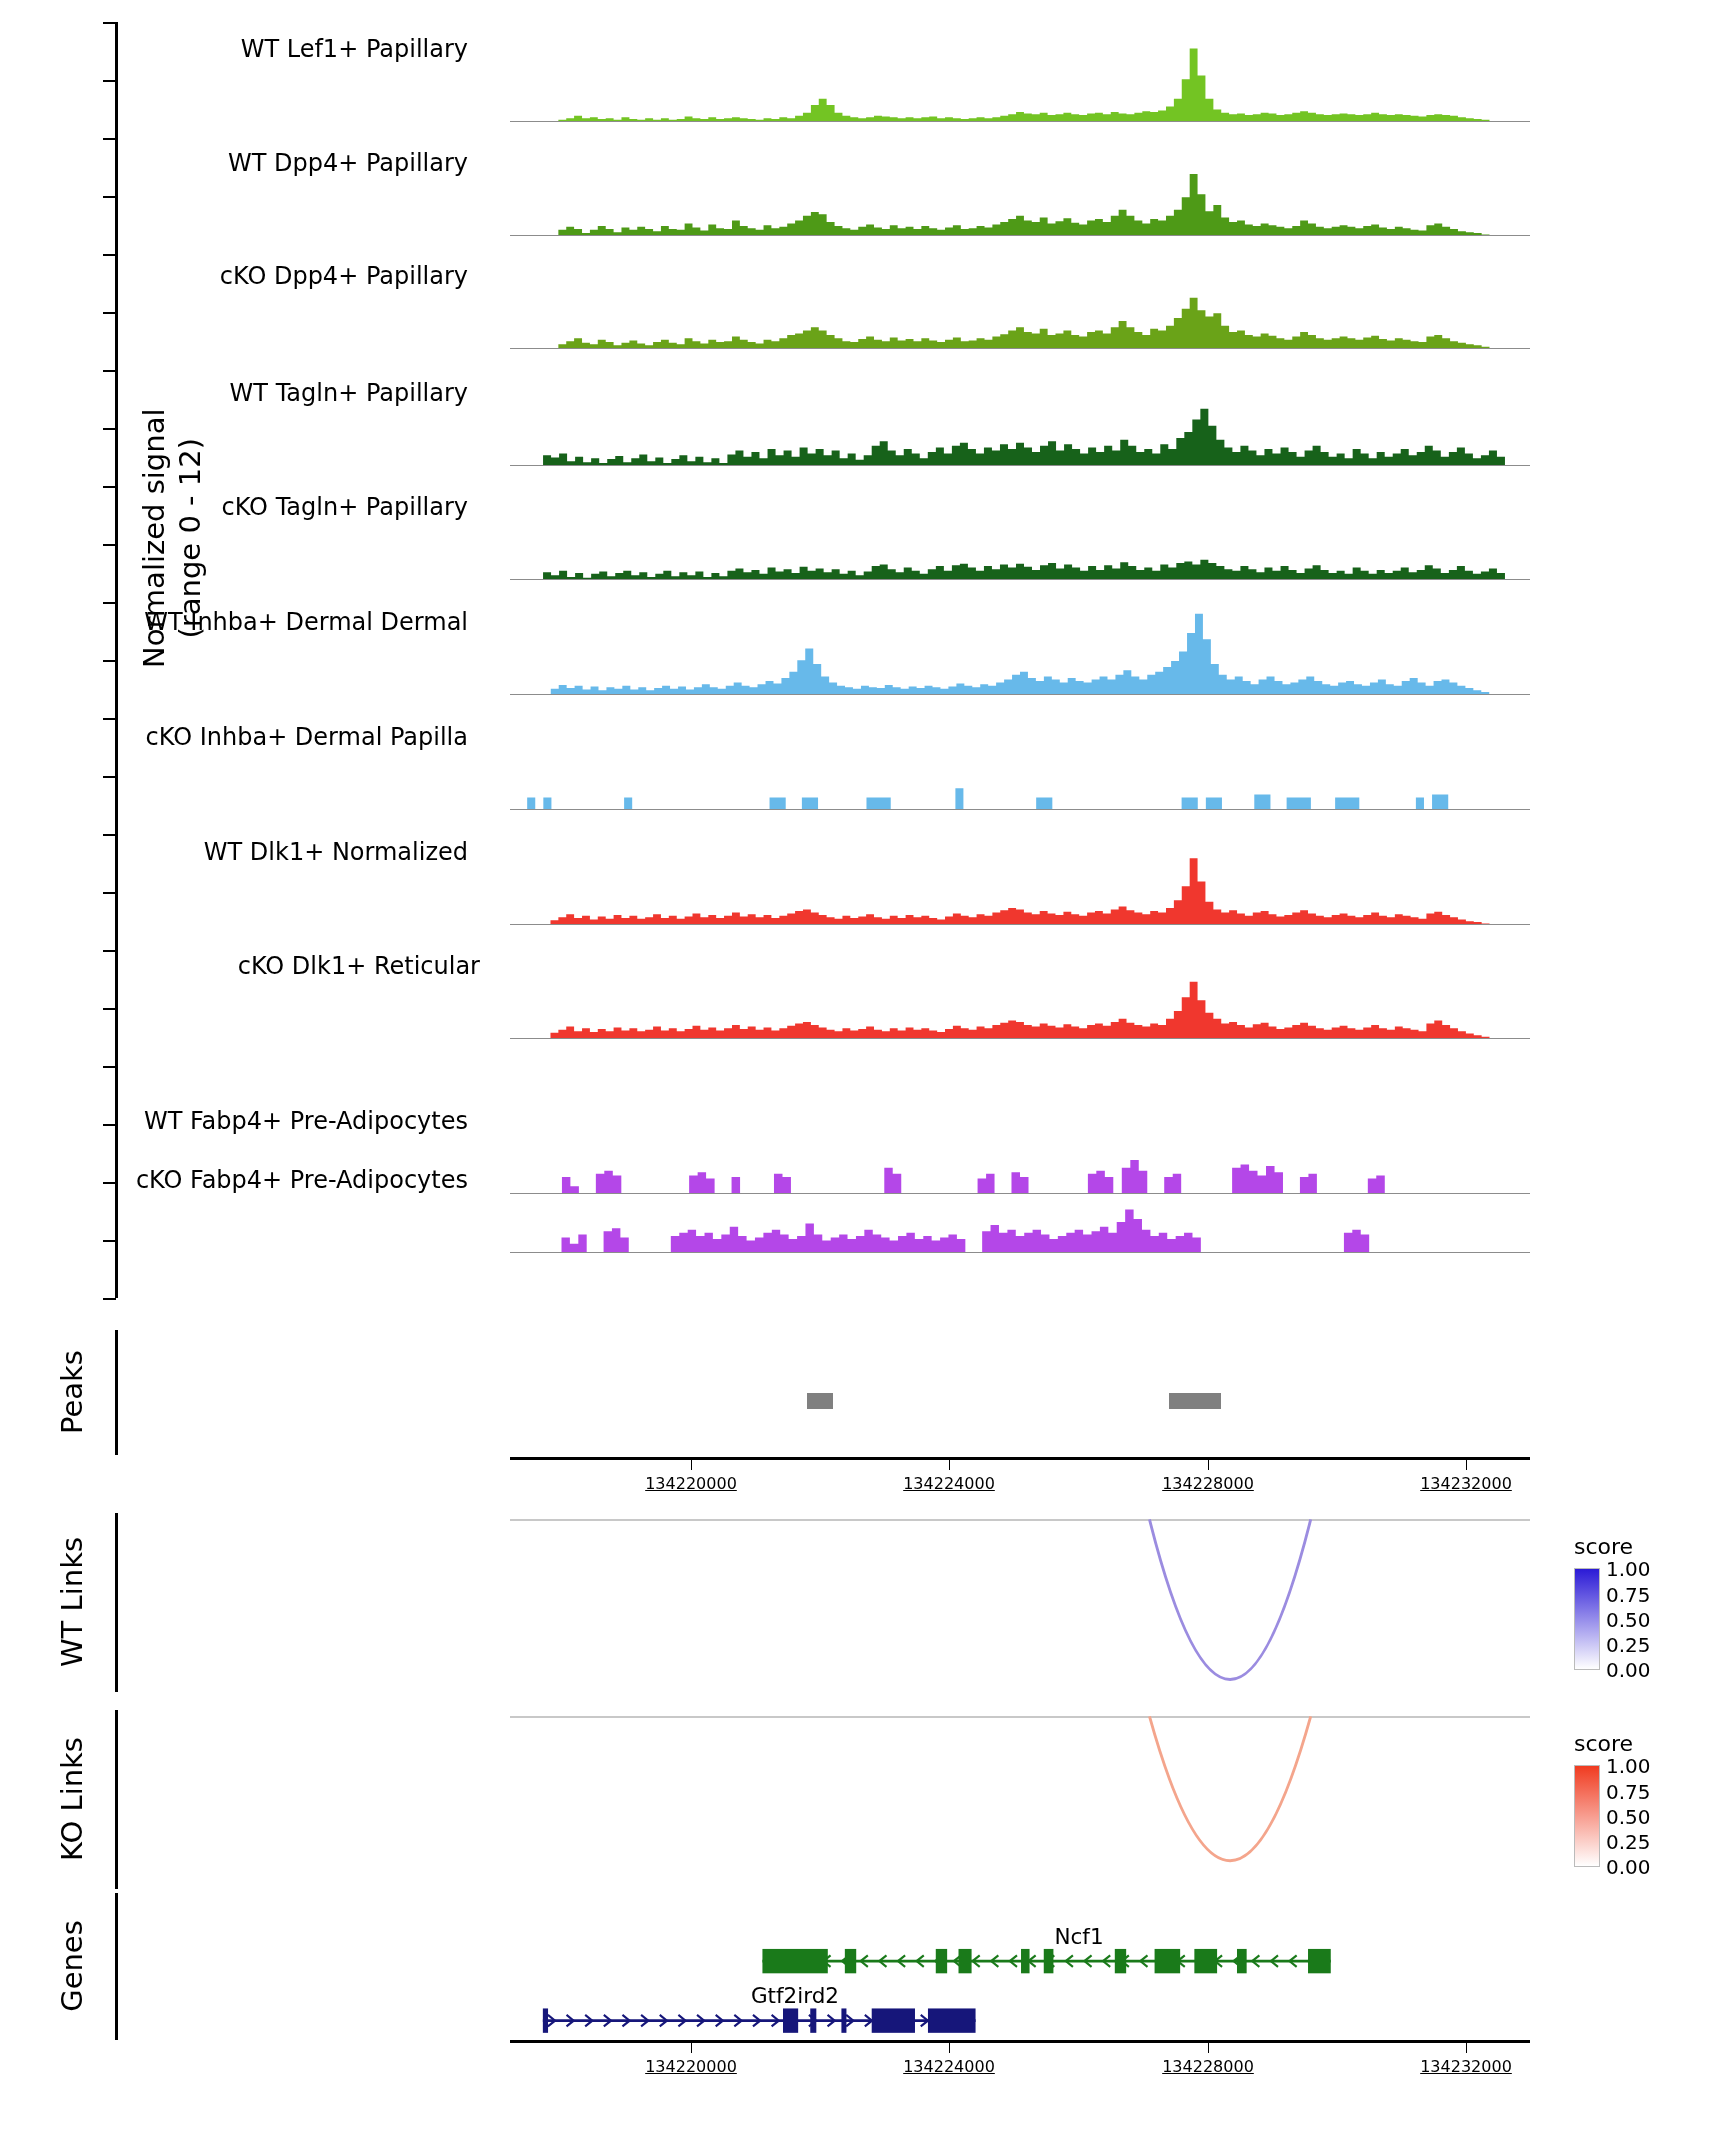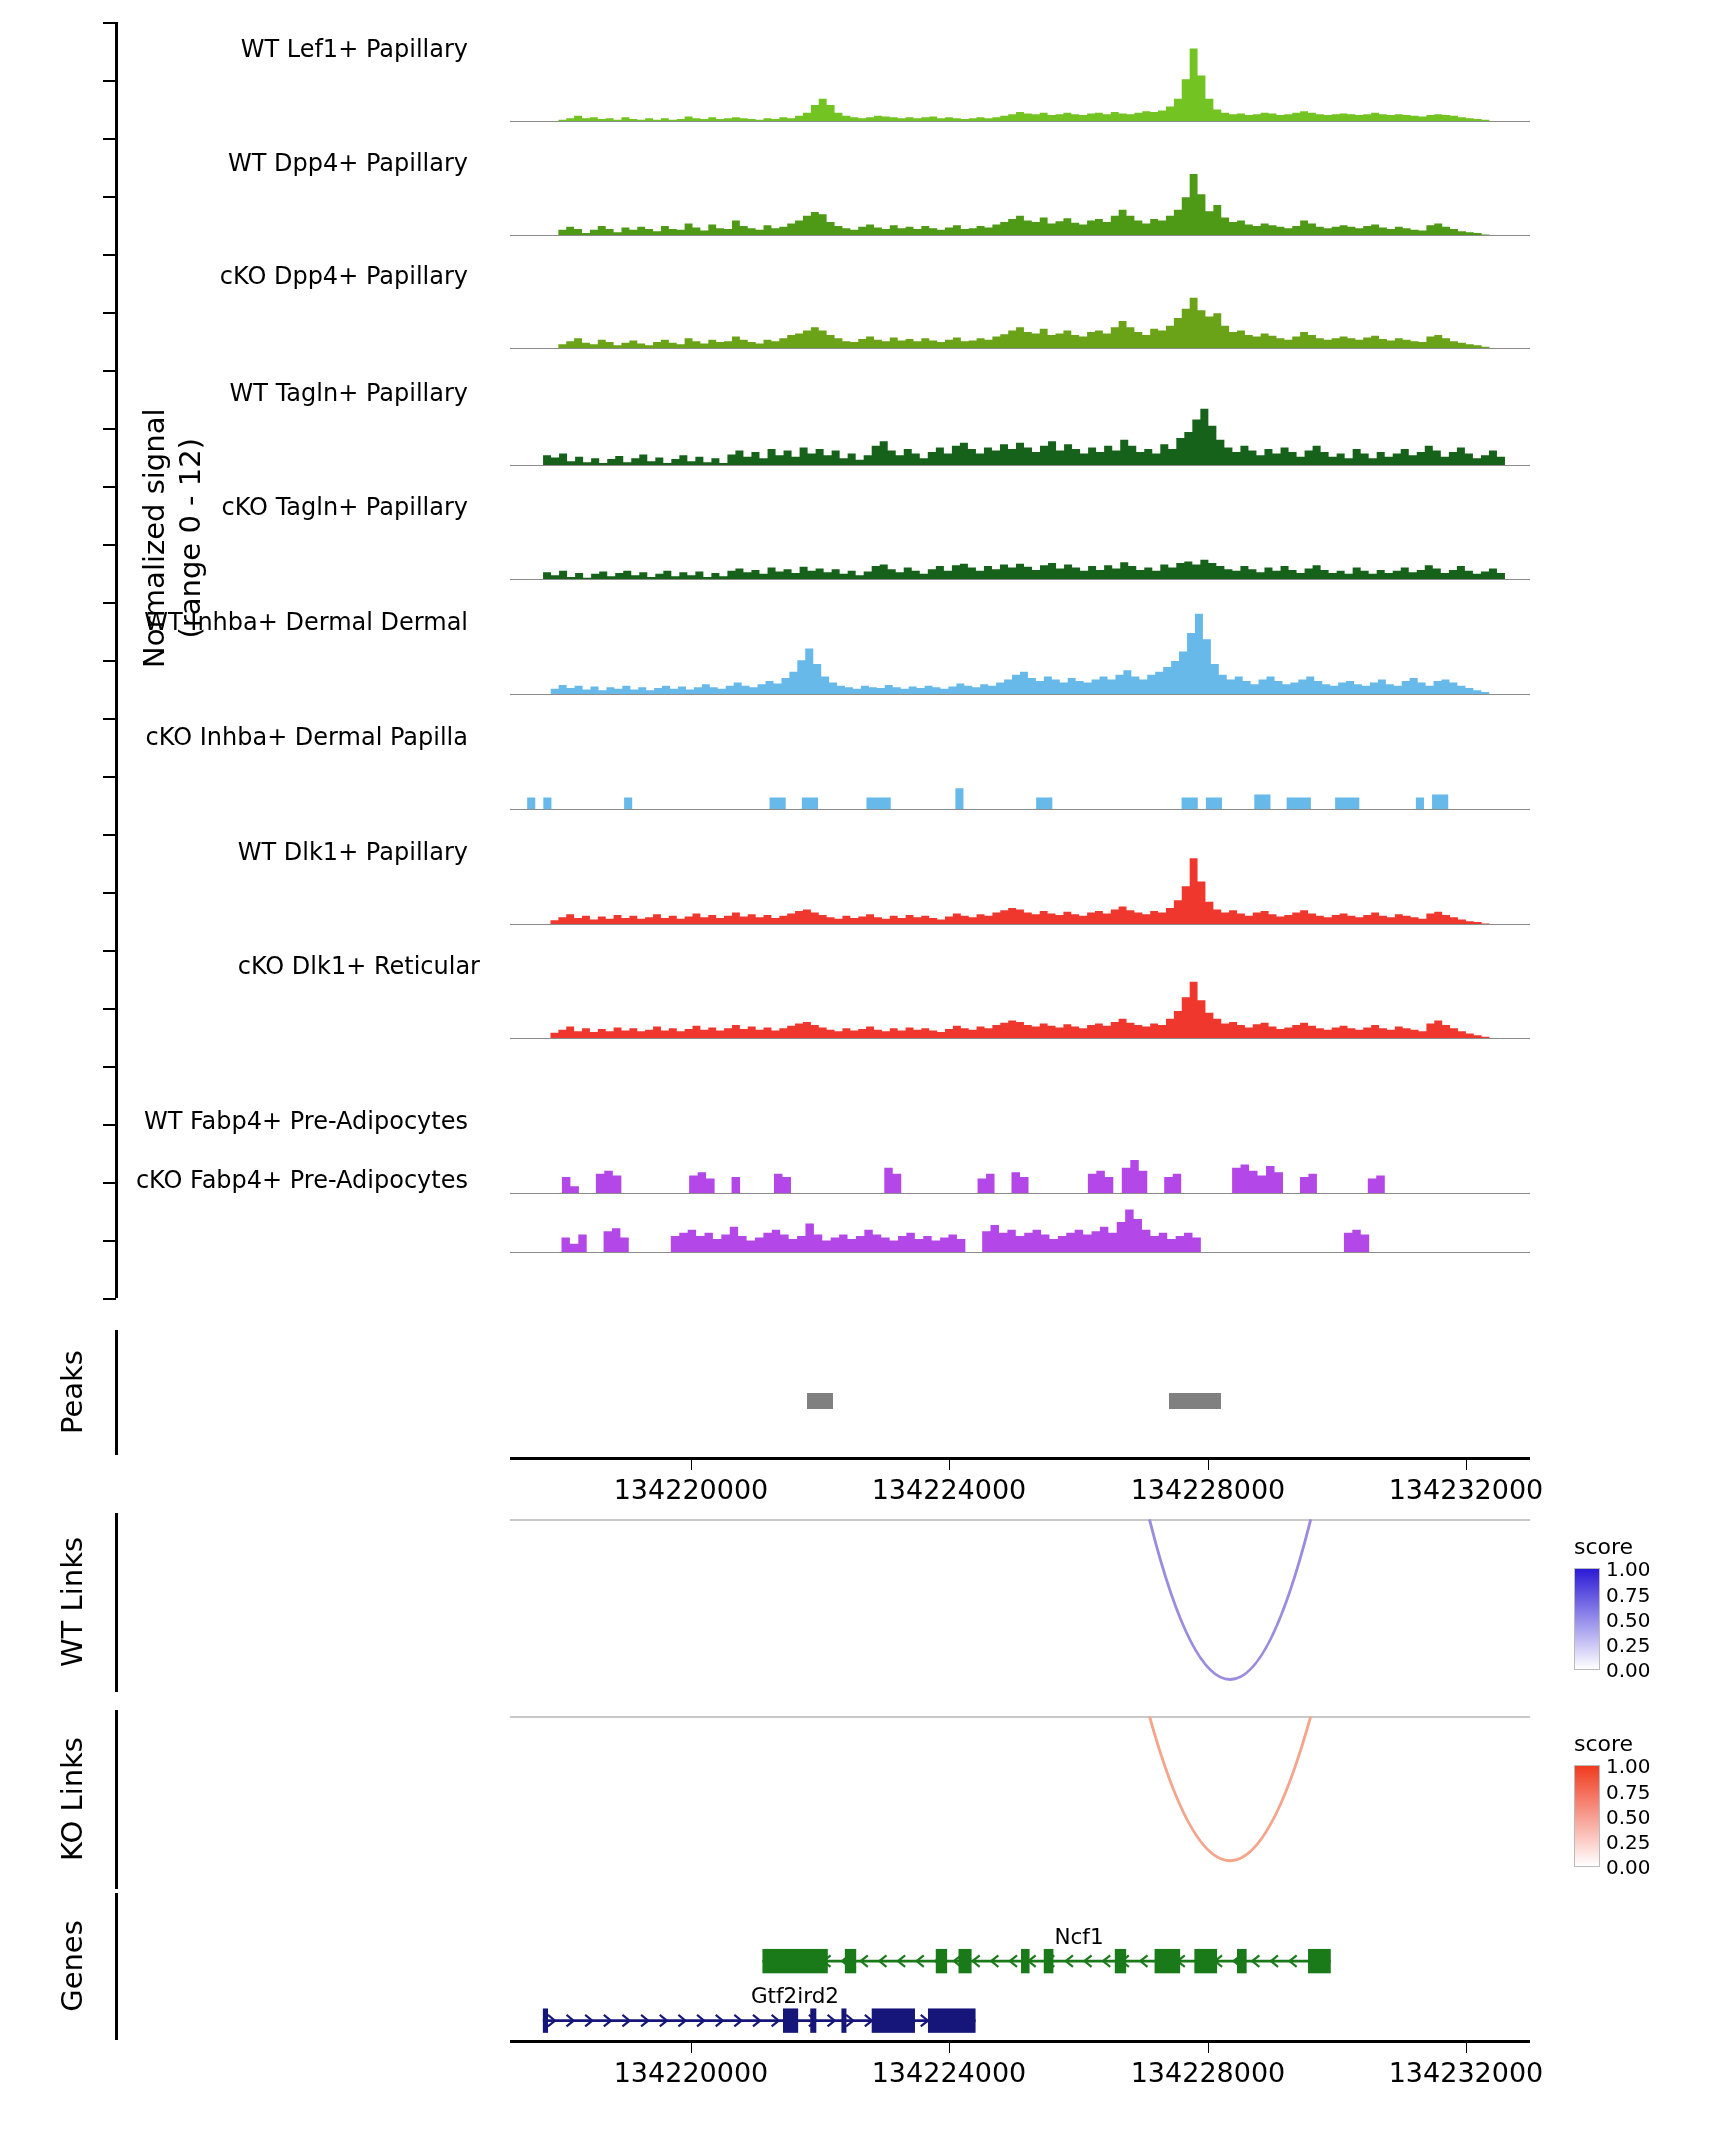--- a/index.html
+++ b/index.html
@@ -91,24 +91,25 @@
   }
 
   
   .tick-mark {
     position: absolute;
     width: 1.4px;
     background: #000;
   }
   .tick-label {
     position: absolute;
-    font-size: 27px;
+    font-size: 16px;
     text-align: center;
     transform: translateX(-50%);
     color: #000;
+    text-decoration: underline;
   }
   .axis-line-h {
     position: absolute;
     height: 2.9px;
     background: #000;
   }
 
   
   .links-top-rule {
     position: absolute;
@@ -208,21 +209,21 @@
             <path d="M 0 130 L 0.0 130.0 L 11.1 130.0 L 11.1 130.0 L 22.2 130.0 L 22.2 130.0 L 33.4 130.0 L 33.4 130.0 L 44.5 130.0 L 44.5 130.0 L 55.6 130.0 L 55.6 121.3 L 66.7 121.3 L 66.7 115.9 L 77.8 115.9 L 77.8 120.3 L 88.9 120.3 L 88.9 117.0 L 100.1 117.0 L 100.1 122.4 L 111.2 122.4 L 111.2 118.1 L 122.3 118.1 L 122.3 123.5 L 133.4 123.5 L 133.4 119.2 L 144.5 119.2 L 144.5 121.3 L 155.6 121.3 L 155.6 117.0 L 166.8 117.0 L 166.8 122.4 L 177.9 122.4 L 177.9 119.2 L 189.0 119.2 L 189.0 123.5 L 200.1 123.5 L 200.1 120.3 L 211.2 120.3 L 211.2 117.0 L 222.3 117.0 L 222.3 121.3 L 233.5 121.3 L 233.5 118.1 L 244.6 118.1 L 244.6 122.4 L 255.7 122.4 L 255.7 119.2 L 266.8 119.2 L 266.8 114.8 L 277.9 114.8 L 277.9 119.2 L 289.0 119.2 L 289.0 121.3 L 300.2 121.3 L 300.2 117.0 L 311.3 117.0 L 311.3 112.7 L 322.4 112.7 L 322.4 117.0 L 333.5 117.0 L 333.5 119.2 L 344.6 119.2 L 344.6 114.8 L 355.8 114.8 L 355.8 110.5 L 366.9 110.5 L 366.9 113.8 L 378.0 113.8 L 378.0 106.2 L 389.1 106.2 L 389.1 97.5 L 400.2 97.5 L 400.2 81.3 L 411.3 81.3 L 411.3 65.0 L 422.5 65.0 L 422.5 86.7 L 433.6 86.7 L 433.6 104.0 L 444.7 104.0 L 444.7 112.7 L 455.8 112.7 L 455.8 117.0 L 466.9 117.0 L 466.9 119.2 L 478.0 119.2 L 478.0 121.3 L 489.2 121.3 L 489.2 117.0 L 500.3 117.0 L 500.3 119.2 L 511.4 119.2 L 511.4 120.3 L 522.5 120.3 L 522.5 115.9 L 533.6 115.9 L 533.6 119.2 L 544.7 119.2 L 544.7 121.3 L 555.9 121.3 L 555.9 118.1 L 567.0 118.1 L 567.0 120.3 L 578.1 120.3 L 578.1 117.0 L 589.2 117.0 L 589.2 119.2 L 600.3 119.2 L 600.3 121.3 L 611.4 121.3 L 611.4 118.1 L 622.6 118.1 L 622.6 113.8 L 633.7 113.8 L 633.7 117.0 L 644.8 117.0 L 644.8 119.2 L 655.9 119.2 L 655.9 114.8 L 667.0 114.8 L 667.0 117.0 L 678.1 117.0 L 678.1 112.7 L 689.3 112.7 L 689.3 108.3 L 700.4 108.3 L 700.4 101.8 L 711.5 101.8 L 711.5 97.5 L 722.6 97.5 L 722.6 106.2 L 733.7 106.2 L 733.7 110.5 L 744.9 110.5 L 744.9 104.0 L 756.0 104.0 L 756.0 108.3 L 767.1 108.3 L 767.1 112.7 L 778.2 112.7 L 778.2 106.2 L 789.3 106.2 L 789.3 110.5 L 800.4 110.5 L 800.4 112.7 L 811.6 112.7 L 811.6 108.3 L 822.7 108.3 L 822.7 104.0 L 833.8 104.0 L 833.8 108.3 L 844.9 108.3 L 844.9 101.8 L 856.0 101.8 L 856.0 95.3 L 867.1 95.3 L 867.1 104.0 L 878.3 104.0 L 878.3 108.3 L 889.4 108.3 L 889.4 101.8 L 900.5 101.8 L 900.5 97.5 L 911.6 97.5 L 911.6 91.0 L 922.7 91.0 L 922.7 82.3 L 933.8 82.3 L 933.8 69.3 L 945.0 69.3 L 945.0 43.3 L 956.1 43.3 L 956.1 16.3 L 967.2 16.3 L 967.2 52.0 L 978.3 52.0 L 978.3 86.7 L 989.4 86.7 L 989.4 101.8 L 1000.5 101.8 L 1000.5 108.3 L 1011.7 108.3 L 1011.7 104.0 L 1022.8 104.0 L 1022.8 110.5 L 1033.9 110.5 L 1033.9 114.8 L 1045.0 114.8 L 1045.0 108.3 L 1056.1 108.3 L 1056.1 104.0 L 1067.3 104.0 L 1067.3 110.5 L 1078.4 110.5 L 1078.4 114.8 L 1089.5 114.8 L 1089.5 112.7 L 1100.6 112.7 L 1100.6 108.3 L 1111.7 108.3 L 1111.7 104.0 L 1122.8 104.0 L 1122.8 110.5 L 1134.0 110.5 L 1134.0 114.8 L 1145.1 114.8 L 1145.1 117.0 L 1156.2 117.0 L 1156.2 112.7 L 1167.3 112.7 L 1167.3 110.5 L 1178.4 110.5 L 1178.4 114.8 L 1189.5 114.8 L 1189.5 117.0 L 1200.7 117.0 L 1200.7 112.7 L 1211.8 112.7 L 1211.8 108.3 L 1222.9 108.3 L 1222.9 114.8 L 1234.0 114.8 L 1234.0 117.0 L 1245.1 117.0 L 1245.1 110.5 L 1256.2 110.5 L 1256.2 106.2 L 1267.4 106.2 L 1267.4 112.7 L 1278.5 112.7 L 1278.5 117.0 L 1289.6 117.0 L 1289.6 110.5 L 1300.7 110.5 L 1300.7 108.3 L 1311.8 108.3 L 1311.8 112.7 L 1322.9 112.7 L 1322.9 117.0 L 1334.1 117.0 L 1334.1 120.3 L 1345.2 120.3 L 1345.2 123.5 L 1356.3 123.5 L 1356.3 125.7 L 1367.4 125.7 L 1367.4 130.0 L 1378.5 130.0 L 1378.5 130.0 L 1389.6 130.0 L 1389.6 130.0 L 1400.8 130.0 L 1400.8 130.0 L 1411.9 130.0 L 1411.9 130.0 L 1423.0 130.0 L 1423 130 Z" fill="#67b9ea" stroke="none"></path>
           </svg><div class="track-baseline"></div></div>
       </div>
       <div class="track-row" style="top: 717px; height: 93px;">
         <div class="track-label" style="right: 1253px; top: 5.7px;">cKO Inhba+ Dermal Papilla</div>
         <div class="track-plot" style="left: 510px; top: 0px; width: 1020px; height: 93px;"><svg width="1020" height="93" viewBox="0 0 1423 130">
             <path d="M 0 130 L 0.0 130.0 L 11.3 130.0 L 11.3 130.0 L 22.6 130.0 L 22.6 112.7 L 33.9 112.7 L 33.9 130.0 L 45.2 130.0 L 45.2 112.7 L 56.5 112.7 L 56.5 130.0 L 67.8 130.0 L 67.8 130.0 L 79.1 130.0 L 79.1 130.0 L 90.3 130.0 L 90.3 130.0 L 101.6 130.0 L 101.6 130.0 L 112.9 130.0 L 112.9 130.0 L 124.2 130.0 L 124.2 130.0 L 135.5 130.0 L 135.5 130.0 L 146.8 130.0 L 146.8 130.0 L 158.1 130.0 L 158.1 112.7 L 169.4 112.7 L 169.4 130.0 L 180.7 130.0 L 180.7 130.0 L 192.0 130.0 L 192.0 130.0 L 203.3 130.0 L 203.3 130.0 L 214.6 130.0 L 214.6 130.0 L 225.9 130.0 L 225.9 130.0 L 237.2 130.0 L 237.2 130.0 L 248.5 130.0 L 248.5 130.0 L 259.8 130.0 L 259.8 130.0 L 271.0 130.0 L 271.0 130.0 L 282.3 130.0 L 282.3 130.0 L 293.6 130.0 L 293.6 130.0 L 304.9 130.0 L 304.9 130.0 L 316.2 130.0 L 316.2 130.0 L 327.5 130.0 L 327.5 130.0 L 338.8 130.0 L 338.8 130.0 L 350.1 130.0 L 350.1 130.0 L 361.4 130.0 L 361.4 112.7 L 372.7 112.7 L 372.7 112.7 L 384.0 112.7 L 384.0 130.0 L 395.3 130.0 L 395.3 130.0 L 406.6 130.0 L 406.6 112.7 L 417.9 112.7 L 417.9 112.7 L 429.2 112.7 L 429.2 130.0 L 440.5 130.0 L 440.5 130.0 L 451.7 130.0 L 451.7 130.0 L 463.0 130.0 L 463.0 130.0 L 474.3 130.0 L 474.3 130.0 L 485.6 130.0 L 485.6 130.0 L 496.9 130.0 L 496.9 112.7 L 508.2 112.7 L 508.2 112.7 L 519.5 112.7 L 519.5 112.7 L 530.8 112.7 L 530.8 130.0 L 542.1 130.0 L 542.1 130.0 L 553.4 130.0 L 553.4 130.0 L 564.7 130.0 L 564.7 130.0 L 576.0 130.0 L 576.0 130.0 L 587.3 130.0 L 587.3 130.0 L 598.6 130.0 L 598.6 130.0 L 609.9 130.0 L 609.9 130.0 L 621.2 130.0 L 621.2 99.7 L 632.4 99.7 L 632.4 130.0 L 643.7 130.0 L 643.7 130.0 L 655.0 130.0 L 655.0 130.0 L 666.3 130.0 L 666.3 130.0 L 677.6 130.0 L 677.6 130.0 L 688.9 130.0 L 688.9 130.0 L 700.2 130.0 L 700.2 130.0 L 711.5 130.0 L 711.5 130.0 L 722.8 130.0 L 722.8 130.0 L 734.1 130.0 L 734.1 112.7 L 745.4 112.7 L 745.4 112.7 L 756.7 112.7 L 756.7 130.0 L 768.0 130.0 L 768.0 130.0 L 779.3 130.0 L 779.3 130.0 L 790.6 130.0 L 790.6 130.0 L 801.8 130.0 L 801.8 130.0 L 813.1 130.0 L 813.1 130.0 L 824.4 130.0 L 824.4 130.0 L 835.7 130.0 L 835.7 130.0 L 847.0 130.0 L 847.0 130.0 L 858.3 130.0 L 858.3 130.0 L 869.6 130.0 L 869.6 130.0 L 880.9 130.0 L 880.9 130.0 L 892.2 130.0 L 892.2 130.0 L 903.5 130.0 L 903.5 130.0 L 914.8 130.0 L 914.8 130.0 L 926.1 130.0 L 926.1 130.0 L 937.4 130.0 L 937.4 112.7 L 948.7 112.7 L 948.7 112.7 L 960.0 112.7 L 960.0 130.0 L 971.3 130.0 L 971.3 112.7 L 982.5 112.7 L 982.5 112.7 L 993.8 112.7 L 993.8 130.0 L 1005.1 130.0 L 1005.1 130.0 L 1016.4 130.0 L 1016.4 130.0 L 1027.7 130.0 L 1027.7 130.0 L 1039.0 130.0 L 1039.0 108.3 L 1050.3 108.3 L 1050.3 108.3 L 1061.6 108.3 L 1061.6 130.0 L 1072.9 130.0 L 1072.9 130.0 L 1084.2 130.0 L 1084.2 112.7 L 1095.5 112.7 L 1095.5 112.7 L 1106.8 112.7 L 1106.8 112.7 L 1118.1 112.7 L 1118.1 130.0 L 1129.4 130.0 L 1129.4 130.0 L 1140.7 130.0 L 1140.7 130.0 L 1152.0 130.0 L 1152.0 112.7 L 1163.2 112.7 L 1163.2 112.7 L 1174.5 112.7 L 1174.5 112.7 L 1185.8 112.7 L 1185.8 130.0 L 1197.1 130.0 L 1197.1 130.0 L 1208.4 130.0 L 1208.4 130.0 L 1219.7 130.0 L 1219.7 130.0 L 1231.0 130.0 L 1231.0 130.0 L 1242.3 130.0 L 1242.3 130.0 L 1253.6 130.0 L 1253.6 130.0 L 1264.9 130.0 L 1264.9 112.7 L 1276.2 112.7 L 1276.2 130.0 L 1287.5 130.0 L 1287.5 108.3 L 1298.8 108.3 L 1298.8 108.3 L 1310.1 108.3 L 1310.1 130.0 L 1321.4 130.0 L 1321.4 130.0 L 1332.7 130.0 L 1332.7 130.0 L 1343.9 130.0 L 1343.9 130.0 L 1355.2 130.0 L 1355.2 130.0 L 1366.5 130.0 L 1366.5 130.0 L 1377.8 130.0 L 1377.8 130.0 L 1389.1 130.0 L 1389.1 130.0 L 1400.4 130.0 L 1400.4 130.0 L 1411.7 130.0 L 1411.7 130.0 L 1423.0 130.0 L 1423 130 Z" fill="#67b9ea" stroke="none"></path>
           </svg><div class="track-baseline"></div></div>
       </div>
       <div class="track-row" style="top: 832px; height: 93px;">
-        <div class="track-label" style="right: 1253px; top: 5.7px;">WT Dlk1+ Papillary</div>
+        <div class="track-label" style="right: 1253px; top: 5.7px;">WT Dlk1+ Normalized</div>
         <div class="track-plot" style="left: 510px; top: 0px; width: 1020px; height: 93px;"><svg width="1020" height="93" viewBox="0 0 1423 130">
             <path d="M 0 130 L 0.0 130.0 L 11.0 130.0 L 11.0 130.0 L 22.1 130.0 L 22.1 130.0 L 33.1 130.0 L 33.1 130.0 L 44.1 130.0 L 44.1 130.0 L 55.2 130.0 L 55.2 123.5 L 66.2 123.5 L 66.2 119.2 L 77.2 119.2 L 77.2 114.8 L 88.2 114.8 L 88.2 120.3 L 99.3 120.3 L 99.3 117.0 L 110.3 117.0 L 110.3 122.4 L 121.3 122.4 L 121.3 118.1 L 132.4 118.1 L 132.4 121.3 L 143.4 121.3 L 143.4 115.9 L 154.4 115.9 L 154.4 120.3 L 165.5 120.3 L 165.5 117.0 L 176.5 117.0 L 176.5 121.3 L 187.5 121.3 L 187.5 119.2 L 198.6 119.2 L 198.6 114.8 L 209.6 114.8 L 209.6 120.3 L 220.6 120.3 L 220.6 117.0 L 231.7 117.0 L 231.7 121.3 L 242.7 121.3 L 242.7 118.1 L 253.7 118.1 L 253.7 113.8 L 264.7 113.8 L 264.7 119.2 L 275.8 119.2 L 275.8 115.9 L 286.8 115.9 L 286.8 120.3 L 297.8 120.3 L 297.8 117.0 L 308.9 117.0 L 308.9 112.7 L 319.9 112.7 L 319.9 118.1 L 330.9 118.1 L 330.9 114.8 L 342.0 114.8 L 342.0 119.2 L 353.0 119.2 L 353.0 115.9 L 364.0 115.9 L 364.0 120.3 L 375.1 120.3 L 375.1 117.0 L 386.1 117.0 L 386.1 113.8 L 397.1 113.8 L 397.1 110.5 L 408.1 110.5 L 408.1 108.3 L 419.2 108.3 L 419.2 112.7 L 430.2 112.7 L 430.2 115.9 L 441.2 115.9 L 441.2 119.2 L 452.3 119.2 L 452.3 121.3 L 463.3 121.3 L 463.3 117.0 L 474.3 117.0 L 474.3 120.3 L 485.4 120.3 L 485.4 118.1 L 496.4 118.1 L 496.4 114.8 L 507.4 114.8 L 507.4 119.2 L 518.5 119.2 L 518.5 121.3 L 529.5 121.3 L 529.5 117.0 L 540.5 117.0 L 540.5 120.3 L 551.6 120.3 L 551.6 115.9 L 562.6 115.9 L 562.6 119.2 L 573.6 119.2 L 573.6 117.0 L 584.6 117.0 L 584.6 120.3 L 595.7 120.3 L 595.7 122.4 L 606.7 122.4 L 606.7 118.1 L 617.7 118.1 L 617.7 113.8 L 628.8 113.8 L 628.8 117.0 L 639.8 117.0 L 639.8 119.2 L 650.8 119.2 L 650.8 114.8 L 661.9 114.8 L 661.9 117.0 L 672.9 117.0 L 672.9 112.7 L 683.9 112.7 L 683.9 109.4 L 695.0 109.4 L 695.0 106.2 L 706.0 106.2 L 706.0 108.3 L 717.0 108.3 L 717.0 112.7 L 728.0 112.7 L 728.0 114.8 L 739.1 114.8 L 739.1 110.5 L 750.1 110.5 L 750.1 113.8 L 761.1 113.8 L 761.1 115.9 L 772.2 115.9 L 772.2 111.6 L 783.2 111.6 L 783.2 114.8 L 794.2 114.8 L 794.2 117.0 L 805.3 117.0 L 805.3 112.7 L 816.3 112.7 L 816.3 110.5 L 827.3 110.5 L 827.3 113.8 L 838.4 113.8 L 838.4 108.3 L 849.4 108.3 L 849.4 104.0 L 860.4 104.0 L 860.4 109.4 L 871.4 109.4 L 871.4 112.7 L 882.5 112.7 L 882.5 114.8 L 893.5 114.8 L 893.5 110.5 L 904.5 110.5 L 904.5 112.7 L 915.6 112.7 L 915.6 106.2 L 926.6 106.2 L 926.6 95.3 L 937.6 95.3 L 937.6 75.8 L 948.7 75.8 L 948.7 36.8 L 959.7 36.8 L 959.7 69.3 L 970.7 69.3 L 970.7 97.5 L 981.8 97.5 L 981.8 108.3 L 992.8 108.3 L 992.8 112.7 L 1003.8 112.7 L 1003.8 109.4 L 1014.9 109.4 L 1014.9 113.8 L 1025.9 113.8 L 1025.9 117.0 L 1036.9 117.0 L 1036.9 112.7 L 1047.9 112.7 L 1047.9 110.5 L 1059.0 110.5 L 1059.0 114.8 L 1070.0 114.8 L 1070.0 118.1 L 1081.0 118.1 L 1081.0 115.9 L 1092.1 115.9 L 1092.1 112.7 L 1103.1 112.7 L 1103.1 109.4 L 1114.1 109.4 L 1114.1 113.8 L 1125.2 113.8 L 1125.2 117.0 L 1136.2 117.0 L 1136.2 119.2 L 1147.2 119.2 L 1147.2 115.9 L 1158.3 115.9 L 1158.3 113.8 L 1169.3 113.8 L 1169.3 117.0 L 1180.3 117.0 L 1180.3 119.2 L 1191.3 119.2 L 1191.3 115.9 L 1202.4 115.9 L 1202.4 112.7 L 1213.4 112.7 L 1213.4 117.0 L 1224.4 117.0 L 1224.4 119.2 L 1235.5 119.2 L 1235.5 114.8 L 1246.5 114.8 L 1246.5 117.0 L 1257.5 117.0 L 1257.5 119.2 L 1268.6 119.2 L 1268.6 121.3 L 1279.6 121.3 L 1279.6 113.8 L 1290.6 113.8 L 1290.6 111.6 L 1301.7 111.6 L 1301.7 115.9 L 1312.7 115.9 L 1312.7 119.2 L 1323.7 119.2 L 1323.7 122.4 L 1334.8 122.4 L 1334.8 124.6 L 1345.8 124.6 L 1345.8 125.7 L 1356.8 125.7 L 1356.8 127.8 L 1367.8 127.8 L 1367.8 130.0 L 1378.9 130.0 L 1378.9 130.0 L 1389.9 130.0 L 1389.9 130.0 L 1400.9 130.0 L 1400.9 130.0 L 1412.0 130.0 L 1412.0 130.0 L 1423.0 130.0 L 1423 130 Z" fill="#f0372e" stroke="none"></path>
           </svg><div class="track-baseline"></div></div>
       </div>
       <div class="track-row" style="top: 946px; height: 93px; padding-left: 12px;">
         <div class="track-label" style="right: 1253px; top: 5.7px;">cKO Dlk1+ Reticular</div>
         <div class="track-plot" style="left: 510px; top: 0px; width: 1020px; height: 93px;"><svg width="1020" height="93" viewBox="0 0 1423 130">
             <path d="M 0 130 L 0.0 130.0 L 11.0 130.0 L 11.0 130.0 L 22.1 130.0 L 22.1 130.0 L 33.1 130.0 L 33.1 130.0 L 44.1 130.0 L 44.1 130.0 L 55.2 130.0 L 55.2 121.3 L 66.2 121.3 L 66.2 117.0 L 77.2 117.0 L 77.2 112.7 L 88.2 112.7 L 88.2 119.2 L 99.3 119.2 L 99.3 114.8 L 110.3 114.8 L 110.3 120.3 L 121.3 120.3 L 121.3 115.9 L 132.4 115.9 L 132.4 119.2 L 143.4 119.2 L 143.4 113.8 L 154.4 113.8 L 154.4 118.1 L 165.5 118.1 L 165.5 114.8 L 176.5 114.8 L 176.5 119.2 L 187.5 119.2 L 187.5 117.0 L 198.6 117.0 L 198.6 112.7 L 209.6 112.7 L 209.6 118.1 L 220.6 118.1 L 220.6 114.8 L 231.7 114.8 L 231.7 119.2 L 242.7 119.2 L 242.7 115.9 L 253.7 115.9 L 253.7 111.6 L 264.7 111.6 L 264.7 117.0 L 275.8 117.0 L 275.8 113.8 L 286.8 113.8 L 286.8 118.1 L 297.8 118.1 L 297.8 114.8 L 308.9 114.8 L 308.9 110.5 L 319.9 110.5 L 319.9 115.9 L 330.9 115.9 L 330.9 112.7 L 342.0 112.7 L 342.0 117.0 L 353.0 117.0 L 353.0 113.8 L 364.0 113.8 L 364.0 118.1 L 375.1 118.1 L 375.1 114.8 L 386.1 114.8 L 386.1 111.6 L 397.1 111.6 L 397.1 108.3 L 408.1 108.3 L 408.1 106.2 L 419.2 106.2 L 419.2 110.5 L 430.2 110.5 L 430.2 113.8 L 441.2 113.8 L 441.2 117.0 L 452.3 117.0 L 452.3 119.2 L 463.3 119.2 L 463.3 114.8 L 474.3 114.8 L 474.3 118.1 L 485.4 118.1 L 485.4 115.9 L 496.4 115.9 L 496.4 112.7 L 507.4 112.7 L 507.4 117.0 L 518.5 117.0 L 518.5 119.2 L 529.5 119.2 L 529.5 114.8 L 540.5 114.8 L 540.5 118.1 L 551.6 118.1 L 551.6 113.8 L 562.6 113.8 L 562.6 117.0 L 573.6 117.0 L 573.6 114.8 L 584.6 114.8 L 584.6 118.1 L 595.7 118.1 L 595.7 120.3 L 606.7 120.3 L 606.7 115.9 L 617.7 115.9 L 617.7 111.6 L 628.8 111.6 L 628.8 114.8 L 639.8 114.8 L 639.8 117.0 L 650.8 117.0 L 650.8 112.7 L 661.9 112.7 L 661.9 114.8 L 672.9 114.8 L 672.9 110.5 L 683.9 110.5 L 683.9 107.3 L 695.0 107.3 L 695.0 104.0 L 706.0 104.0 L 706.0 106.2 L 717.0 106.2 L 717.0 110.5 L 728.0 110.5 L 728.0 112.7 L 739.1 112.7 L 739.1 108.3 L 750.1 108.3 L 750.1 111.6 L 761.1 111.6 L 761.1 113.8 L 772.2 113.8 L 772.2 109.4 L 783.2 109.4 L 783.2 112.7 L 794.2 112.7 L 794.2 114.8 L 805.3 114.8 L 805.3 110.5 L 816.3 110.5 L 816.3 108.3 L 827.3 108.3 L 827.3 111.6 L 838.4 111.6 L 838.4 106.2 L 849.4 106.2 L 849.4 101.8 L 860.4 101.8 L 860.4 107.3 L 871.4 107.3 L 871.4 110.5 L 882.5 110.5 L 882.5 112.7 L 893.5 112.7 L 893.5 108.3 L 904.5 108.3 L 904.5 110.5 L 915.6 110.5 L 915.6 101.8 L 926.6 101.8 L 926.6 91.0 L 937.6 91.0 L 937.6 71.5 L 948.7 71.5 L 948.7 49.8 L 959.7 49.8 L 959.7 75.8 L 970.7 75.8 L 970.7 93.2 L 981.8 93.2 L 981.8 101.8 L 992.8 101.8 L 992.8 108.3 L 1003.8 108.3 L 1003.8 106.2 L 1014.9 106.2 L 1014.9 110.5 L 1025.9 110.5 L 1025.9 113.8 L 1036.9 113.8 L 1036.9 109.4 L 1047.9 109.4 L 1047.9 107.3 L 1059.0 107.3 L 1059.0 112.7 L 1070.0 112.7 L 1070.0 115.9 L 1081.0 115.9 L 1081.0 113.8 L 1092.1 113.8 L 1092.1 110.5 L 1103.1 110.5 L 1103.1 107.3 L 1114.1 107.3 L 1114.1 111.6 L 1125.2 111.6 L 1125.2 114.8 L 1136.2 114.8 L 1136.2 117.0 L 1147.2 117.0 L 1147.2 113.8 L 1158.3 113.8 L 1158.3 111.6 L 1169.3 111.6 L 1169.3 114.8 L 1180.3 114.8 L 1180.3 117.0 L 1191.3 117.0 L 1191.3 113.8 L 1202.4 113.8 L 1202.4 110.5 L 1213.4 110.5 L 1213.4 114.8 L 1224.4 114.8 L 1224.4 117.0 L 1235.5 117.0 L 1235.5 112.7 L 1246.5 112.7 L 1246.5 114.8 L 1257.5 114.8 L 1257.5 117.0 L 1268.6 117.0 L 1268.6 119.2 L 1279.6 119.2 L 1279.6 108.3 L 1290.6 108.3 L 1290.6 104.0 L 1301.7 104.0 L 1301.7 110.5 L 1312.7 110.5 L 1312.7 114.8 L 1323.7 114.8 L 1323.7 119.2 L 1334.8 119.2 L 1334.8 122.4 L 1345.8 122.4 L 1345.8 124.6 L 1356.8 124.6 L 1356.8 126.8 L 1367.8 126.8 L 1367.8 130.0 L 1378.9 130.0 L 1378.9 130.0 L 1389.9 130.0 L 1389.9 130.0 L 1400.9 130.0 L 1400.9 130.0 L 1412.0 130.0 L 1412.0 130.0 L 1423.0 130.0 L 1423 130 Z" fill="#f0372e" stroke="none"></path>
           </svg><div class="track-baseline"></div></div>
       </div>

